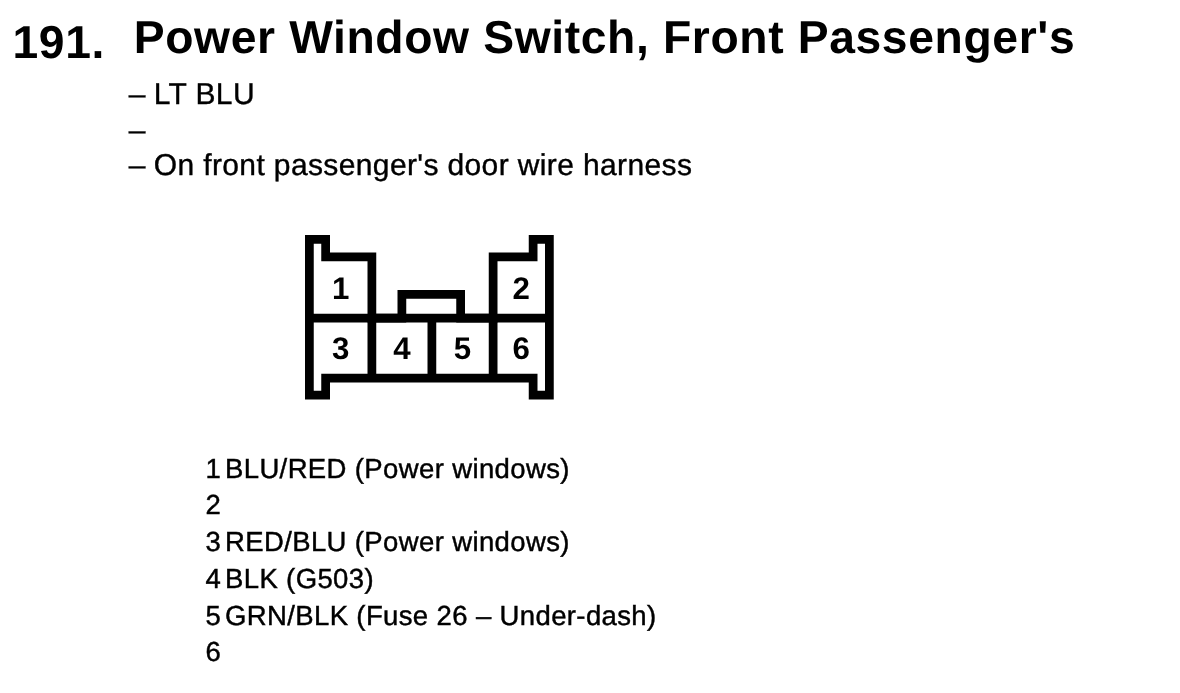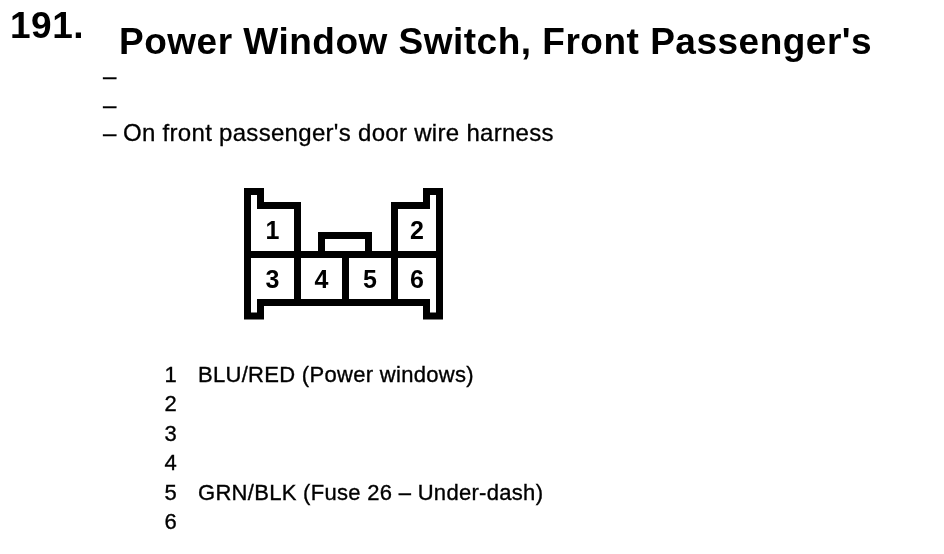--- a/index.html
+++ b/index.html
@@ -12,29 +12,29 @@
     font-family: "Liberation Sans", sans-serif;
     overflow: hidden;
   }
 
   
   .title-row {
     position: absolute;
     left: 10px;
     top: 7px;
     display: flex;
-    align-items: flex-start;
+    align-items: flex-end;
     font-weight: bold;
     font-size: 37px;
     line-height: 1;
     letter-spacing: 0.5px;
     white-space: nowrap;
   }
   .title-num { display: inline-block; width: 93px; }
-  .title-text { margin: 16px; font-size: inherit; font-weight: inherit; letter-spacing: inherit; line-height: inherit; display: inline; }
+  .title-text { margin: 4px; font-size: inherit; font-weight: inherit; letter-spacing: inherit; line-height: inherit; display: inline; }
 
   
   .details {
     position: absolute;
     left: 103px;
     top: 62px;
     margin: 0; padding: 0;
     list-style: none;
     font-size: 24px;
     line-height: 28.5px;
@@ -78,35 +78,36 @@
     margin: 0; padding: 0;
     list-style: none;
     font-size: 22px;
     line-height: 29.4px;
     letter-spacing: 0.3px;
     -webkit-text-stroke: 0.35px currentColor;
     white-space: nowrap;
   }
   .pin-row { display: flex; }
   .pin-num { display: inline-block; width: 17px; flex: 0 0 17px; text-align: right; }
-  .pin-desc { margin-left: 21px; }
+  .pin-desc { margin-left: 3px; }
 </style>
 </head>
 <body>
 
 <div class="page">
 
   <header class="title-row">
     <span class="title-num">191.</span>
     <h1 class="title-text">Power Window Switch, Front Passenger's</h1>
   </header>
 
   <ul class="details">
     <li>
       <span class="detail-marker">–</span>
+      <span>LT BLU</span>
     </li>
     <li>
       <span class="detail-marker">–</span>
     </li>
     <li>
       <span class="detail-marker">–</span>
       <span>On front passenger's door wire harness</span>
     </li>
   </ul>
 
@@ -126,23 +127,25 @@
   <ol class="pins">
     <li class="pin-row">
       <span class="pin-num">1</span>
       <span class="pin-desc">BLU/RED (Power windows)</span>
     </li>
     <li class="pin-row">
       <span class="pin-num">2</span>
     </li>
     <li class="pin-row">
       <span class="pin-num">3</span>
+      <span class="pin-desc">RED/BLU (Power windows)</span>
     </li>
     <li class="pin-row">
       <span class="pin-num">4</span>
+      <span class="pin-desc">BLK (G503)</span>
     </li>
     <li class="pin-row">
       <span class="pin-num">5</span>
       <span class="pin-desc">GRN/BLK (Fuse 26 – Under-dash)</span>
     </li>
     <li class="pin-row">
       <span class="pin-num">6</span>
     </li>
   </ol>
 

